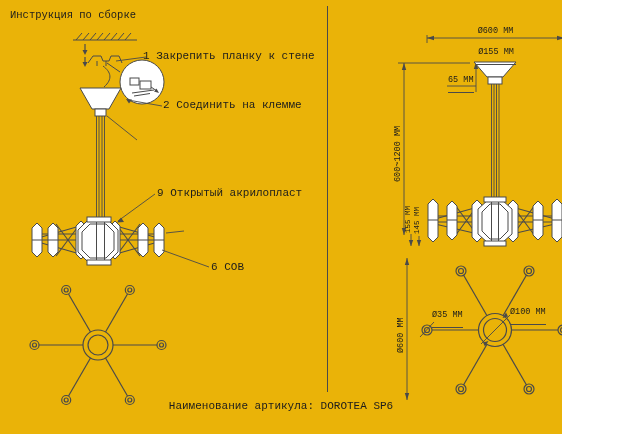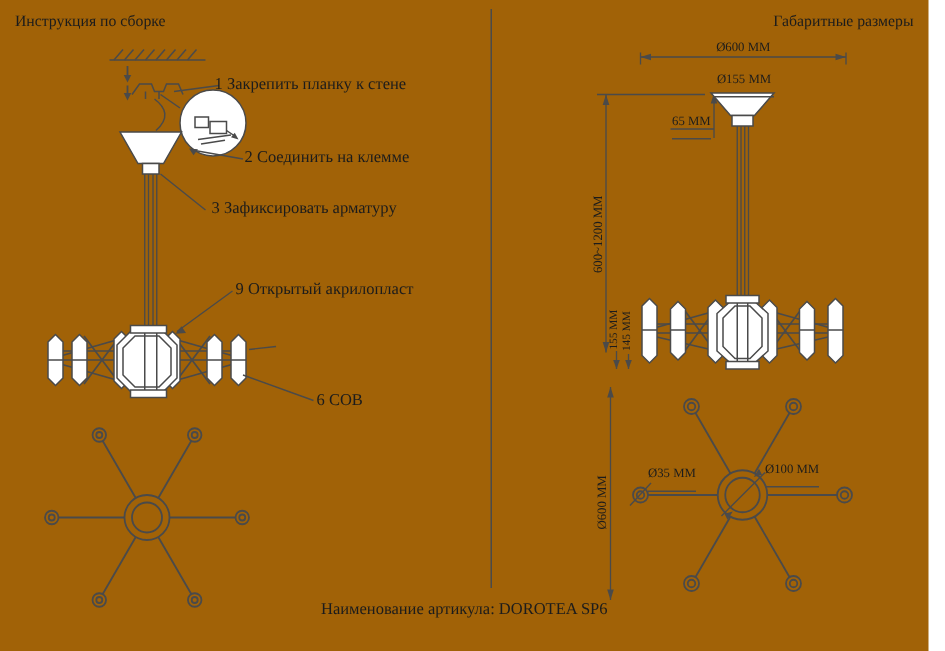--- a/index.html
+++ b/index.html
@@ -1,18 +1,18 @@
 <!DOCTYPE html>
 <html><head>
 <meta charset="utf-8">
 <style>
   html,body{margin:0;padding:0;background:#fff;}
   .sheet{
-    position:relative;width:619px;height:434px;background:#a16207;
-    font-family:Liberation Serif, serif;
+    position:relative;width:562px;height:434px;background:#eab308;
+    font-family:Liberation Mono, monospace;
     color:#1c1c1c;overflow:hidden;
   }
   .sheet svg{position:absolute;left:0;top:0;}
   .txt{position:absolute;white-space:nowrap;color:#1c1c1c;}
   .title{font-size:10.5px;}
   .step{font-size:11px;}
   .dim{font-size:8.5px;}
   .dim.u{border-bottom:1px solid #4a4a4a;padding-bottom:7px;}
   .rot{transform:rotate(-90deg);transform-origin:0 0;}
   .center{text-align:center;}
@@ -259,25 +259,23 @@
           <circle cx="461" cy="271" r="2.5"></circle>
         <circle cx="529" cy="389" r="5"></circle>
           <circle cx="529" cy="389" r="2.5"></circle>
         <circle cx="461" cy="389" r="5"></circle>
           <circle cx="461" cy="389" r="2.5"></circle>
       </g>
     </g>
   </svg>
 
   <div class="txt title" style="left:10px;top:9px;">Инструкция по сборке</div>
-  <div class="txt title" style="right:10px;top:9px;">Габаритные размеры</div>
 
   <div class="txt step" style="left:143px;top:50px;">1 Закрепить планку к стене</div>
   <div class="txt step" style="left:163px;top:99px;">2 Соединить на клемме</div>
-  <div class="txt step" style="left:141px;top:133px;">3 Зафиксировать арматуру</div>
   <div class="txt step" style="left:157px;top:187px;">9 Открытый акрилопласт</div>
   <div class="txt step" style="left:211px;top:261px;">6 СОВ</div>
 
   <div class="txt dim center" style="left:427px;top:26px;width:137px;">Ø600 ММ</div>
   <div class="txt dim u center" style="left:476px;top:47px;width:40px;">Ø155 ММ</div>
   <div class="txt dim u" style="left:448px;top:75px;">65 ММ</div>
   <div class="txt dim rot" style="left:393px;top:182px;">600~1200 ММ</div>
   <div class="txt dim rot" style="left:404px;top:233px;font-size:7.5px;">155 ММ</div>
   <div class="txt dim rot" style="left:413px;top:234px;font-size:7.5px;">145 ММ</div>
   <div class="txt dim rot" style="left:396px;top:353px;">Ø600 ММ</div>

